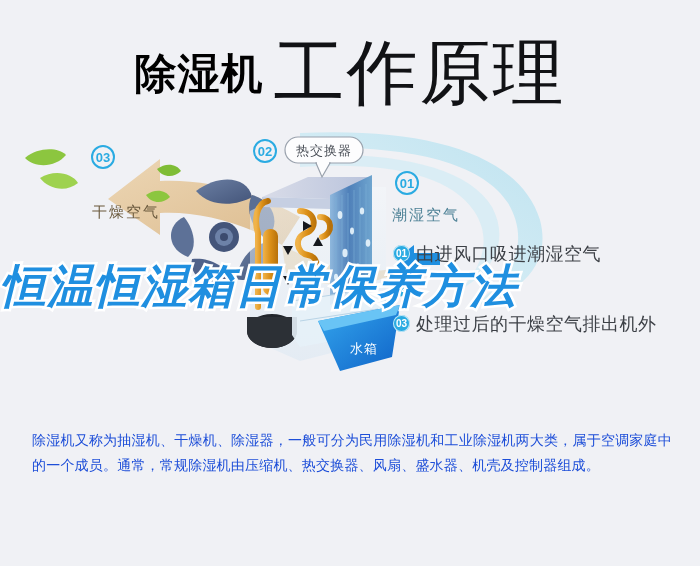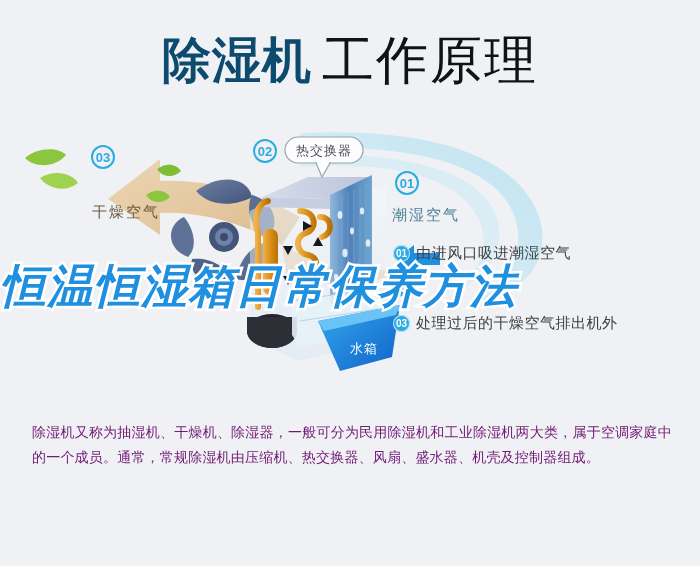--- a/index.html
+++ b/index.html
@@ -12,28 +12,28 @@
   }
   .page{position:relative;width:700px;height:566px;}
 
   
   .title-wrap{
     position:absolute;left:0;top:26px;width:700px;
     text-align:center;
     white-space:nowrap;
   }
   .title-strong{
-    font-size:49px;
+    font-size:42px;
     font-weight:700;
-    color:#0c4a6e;
+    color:#000000;
     letter-spacing:1px;
     vertical-align:middle;
   }
   .title-light{
-    font-size:52px;
+    font-size:71px;
     font-weight:400;
     color:#111215;
     letter-spacing:2px;
     margin-left:10px;
     vertical-align:middle;
   }
 
   
   .illus{
     position:absolute;left:0;top:125px;width:700px;height:270px;
@@ -54,21 +54,21 @@
     flex:0 0 auto;
     width:17px;height:17px;border-radius:50%;
     background:#2aabe2;
     color:#ffffff;
     font-size:10px;line-height:17px;text-align:center;
     font-weight:700;
     margin-right:6px;
     box-shadow:0 0 0 1px rgba(255,255,255,.7) inset;
   }
   .legend-text{
-    font-size:15px;color:#3d4147;letter-spacing:.5px;
+    font-size:18px;color:#3d4147;letter-spacing:.5px;
     white-space:nowrap;
   }
 
   
   .watermark{
     position:absolute;
     left:0;top:256px;width:700px;
     text-align:left;
     font-size:46px;
     font-weight:700;
@@ -85,23 +85,23 @@
     display:inline-block;
   }
 
   
   .body-copy{
     position:absolute;left:32px;top:412px;width:640px;
   }
   .para{
     font-size:14px;
     line-height:25px;
-    color:#701a75;
+    color:#1d4ed8;
     letter-spacing:.2px;
-    margin:8px 0 18px 0;
+    margin:16px 0 18px 0;
     text-align:justify;
   }
   .para:last-child{margin-bottom:0;}
 </style>
 </head>
 <body>
 
 <div class="page">
 
   <div class="title-wrap">

